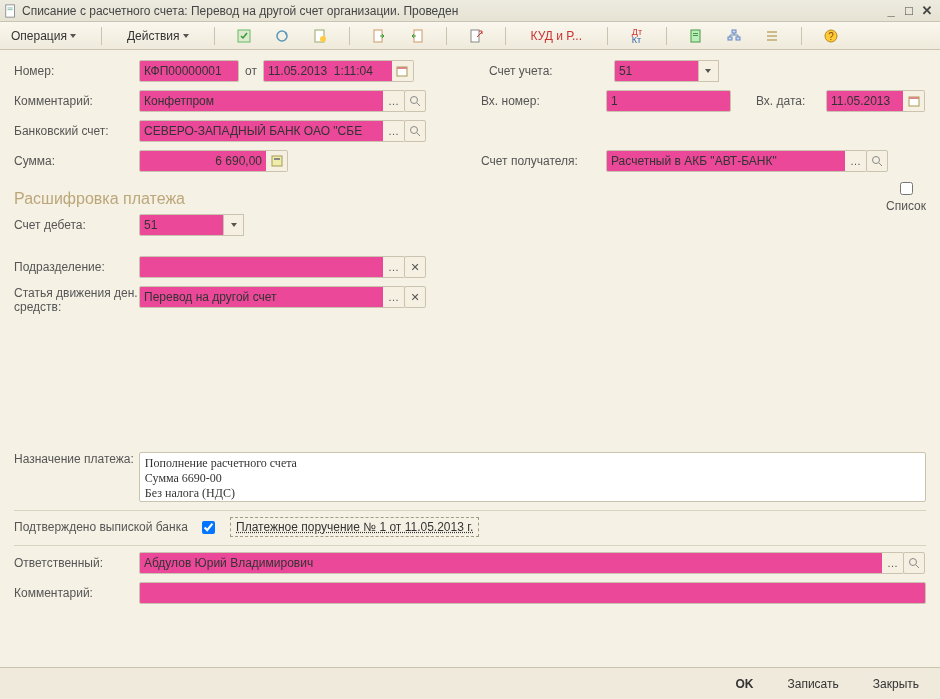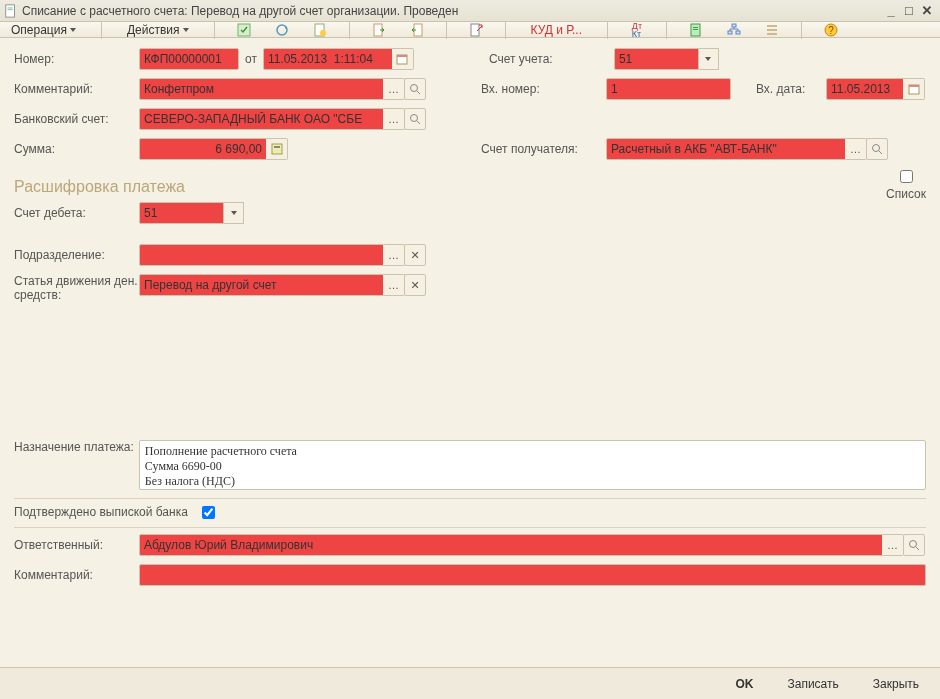--- a/index.html
+++ b/index.html
@@ -26,21 +26,21 @@
   .titlebar .title { flex: 1; }
   .titlebar .winbtn {
     width: 18px; height: 16px;
     display: flex; align-items: center; justify-content: center;
     cursor: pointer;
     color: #444;
     font-size: 13px;
     font-weight: bold;
   }
   .toolbar {
-    height: 16px;
+    height: 28px;
     background: linear-gradient(#faf7ee, #efeadb);
     border-bottom: 1px solid #c9c3b0;
     display: flex;
     align-items: center;
     padding: 0 4px;
     gap: 16px;
   }
   .toolbar .tb-text {
     padding: 3px 6px;
     display: flex;
@@ -73,21 +73,21 @@
     padding: 10px 14px 0 14px;
   }
   .row { display:flex; align-items:center; margin-bottom: 8px; }
   .label {
     width: 125px;
     color: #555;
   }
   input.txt {
     height: 22px;
     border: 1px solid #c9c3b0;
-    background: #ef4444;
+    background: #ec4899;
     padding: 0 4px;
     font: inherit;
     color: #333;
     border-radius: 2px;
   }
   .btn-sq {
     width: 22px; height: 22px;
     border: 1px solid #c9c3b0;
     background: #f5f0e2;
     display:flex; align-items:center; justify-content:center;
@@ -389,20 +389,21 @@
 Сумма 6690-00
 Без налога (НДС)</div>
   </div>
 
   <div class="divider"></div>
 
   <div class="row">
     <div style="width:188px;">Подтверждено выпиской банка</div>
     <input type="checkbox" checked="" style="">
     <div style="width:15px;"></div>
+    <span class="link">Платежное поручение № 1 от 11.05.2013 г.</span>
   </div>
 
   <div class="divider"></div>
 
   <div class="row">
     <div class="label">Ответственный:</div>
     <input class="txt" style="width: 744px; border-top-right-radius: 0px; border-bottom-right-radius: 0px;" value="Абдулов Юрий Владимирович">
     <div class="btn-sq joined-left">…</div>
     <div class="btn-sq">
         <svg width="12" height="12">

